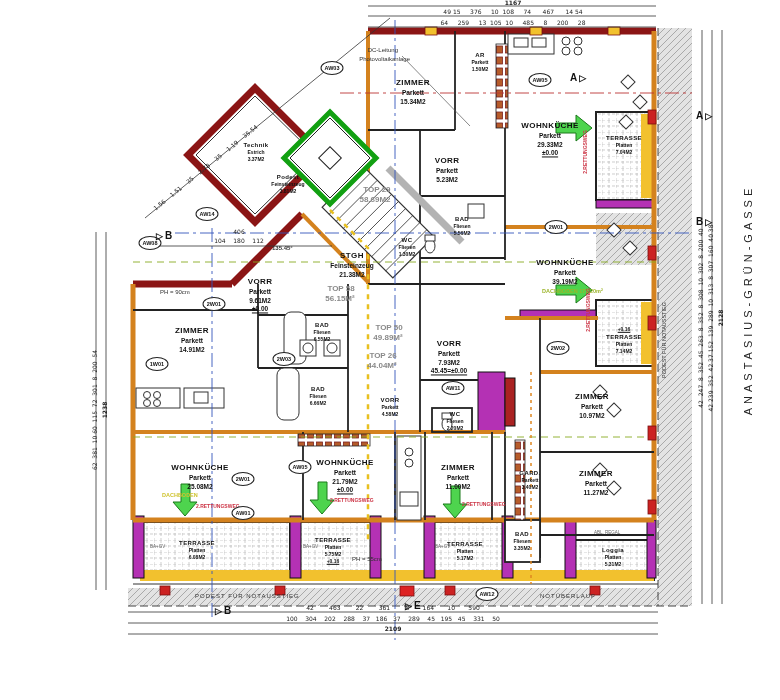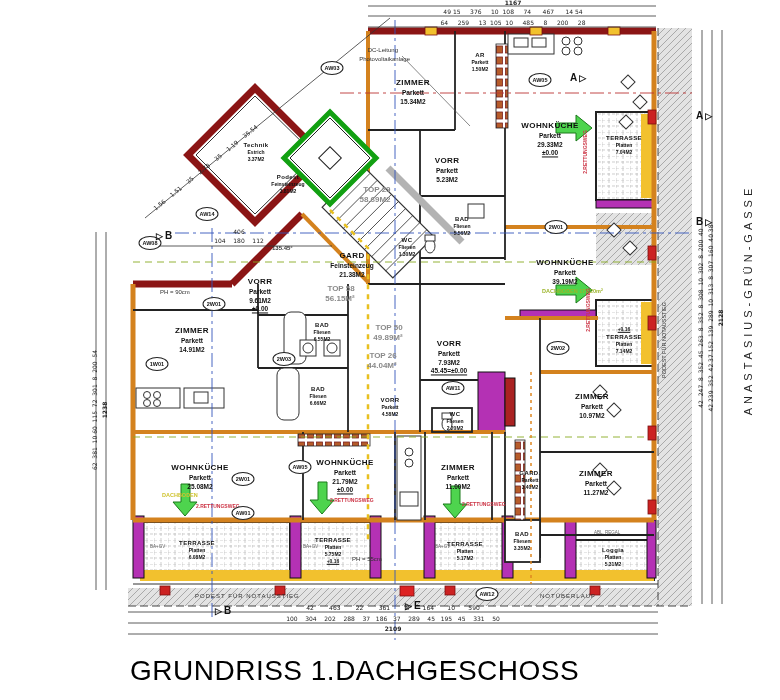--- a/index.html
+++ b/index.html
@@ -285,21 +285,21 @@
 <div class="rl sml" style="left:407px;top:247px">
   <span class="nm">WC</span>
   <span>Fliesen</span>
   <span>1.30M2</span>
 </div>
 <div class="toplbl" style="left:375px;top:195px">
   <div>TOP 29</div>
   <div>58.69M2</div>
 </div>
 <div class="rl" style="left:352px;top:265px">
-  <span class="nm">GARD</span>
+  <span class="nm">STGH</span>
   <span>Feinsteinzeug</span>
   <span>21.38M2</span>
 </div>
 <div class="rl sml" style="left:256px;top:152px">
   <span class="nm">Technik</span>
   <span>Estrich</span>
   <span>3.37M2</span>
 </div>
 <div class="rl sml" style="left:288px;top:184px">
   <span class="nm">Podest</span>
@@ -533,15 +533,14 @@
 <div class="vcol" style="left:700px;top:318px"><span>42  247  8  352  45  263  8  352  8  308  10  302  8  200  40</span></div>
 <div class="vcol" style="left:710px;top:318px"><span>42 239  352  42 37 152  139  289  10  313  8  307  160  40 38</span></div>
 <div class="vcol" style="left:720px;top:318px;font-weight:bold"><span>2128</span></div>
 <div class="vcol" style="left:94px;top:410px"><span>62  381  10 60  115  72  301  8  200  54</span></div>
 <div class="vcol" style="left:104px;top:410px;font-weight:bold"><span>1238</span></div>
 <div class="diag" style="left:152px;top:206px"><span>1.56    1.51    35    2.78    35    1.19    35.54</span></div>
 <div class="dim c" style="left:239px;top:228px"><span>406</span></div>
 <div class="dim c" style="left:239px;top:237px"><span>104    180    112</span></div>
 
 <div class="vstreet" style="left:748px;top:300px"><span>ANASTASIUS-GRÜN-GASSE</span></div>
-<div class="title" style="left:130px;top:655px"><span>GRUNDRISS 1.DACHGESCHOSS</span></div>
 
 </div>
 
 </body></html>

